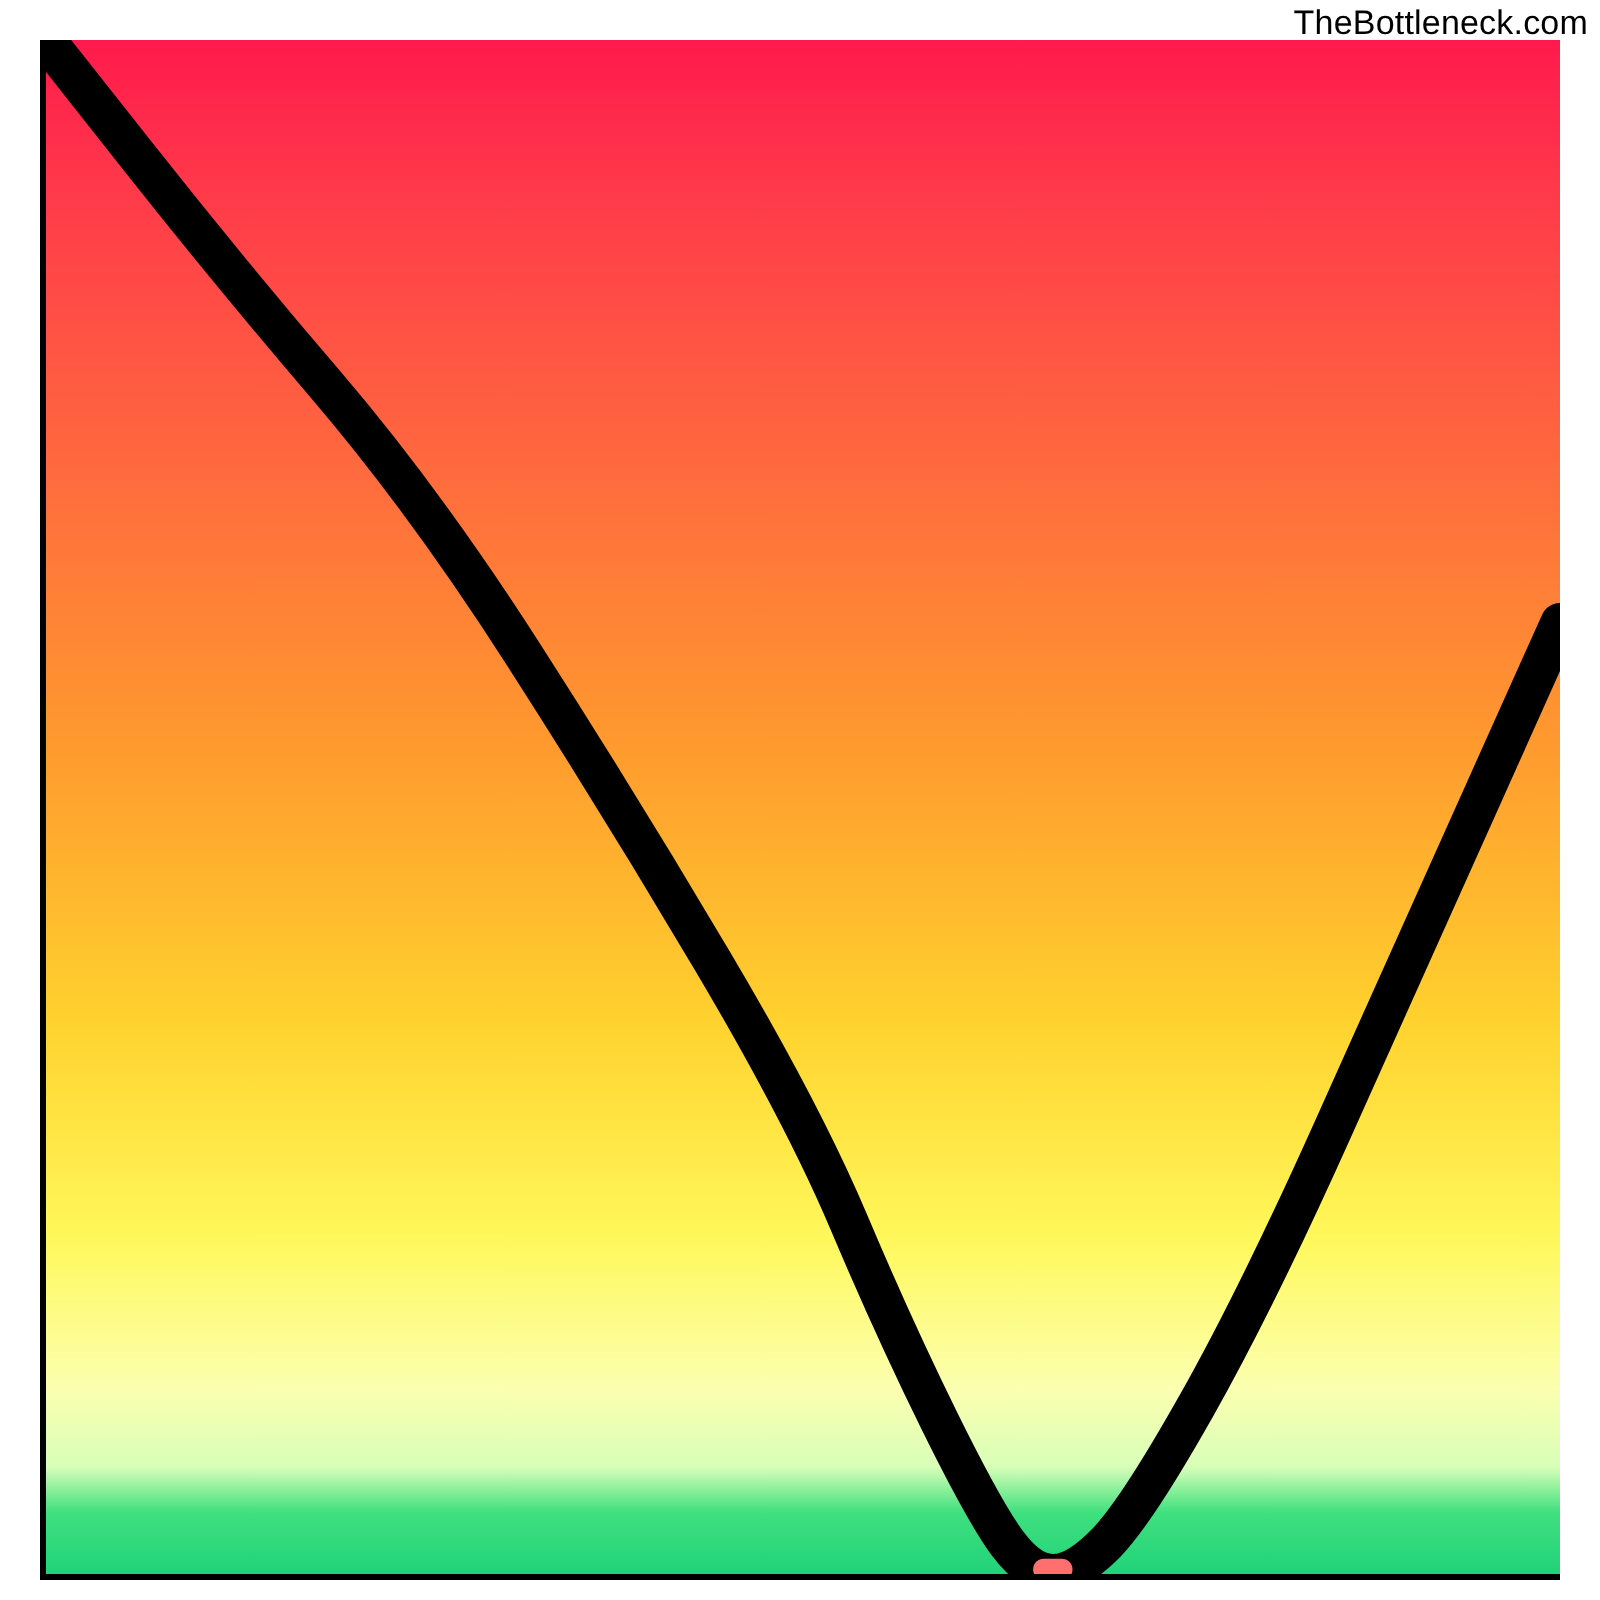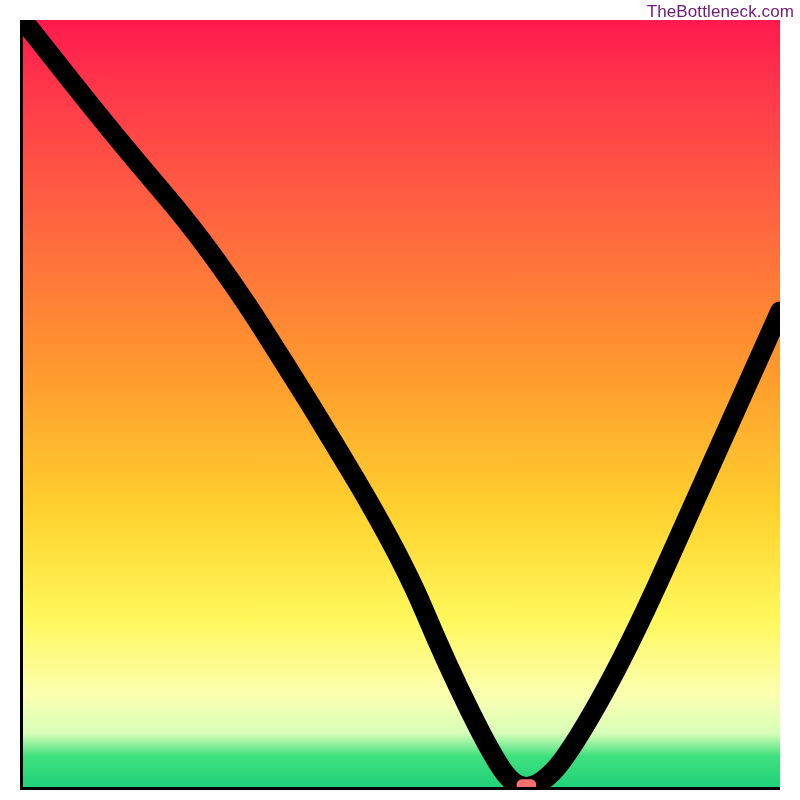--- a/index.html
+++ b/index.html
@@ -59,21 +59,21 @@
     stroke-linecap: round;
   }
   .marker {
     fill: #ff6f6f;
     stroke: none;
   }
   .watermark {
     position: absolute;
     top: 2px;
     right: 6px;
-    color: #701a75;
+    color: #000000;
     font-size: 17px;
     letter-spacing: 0.1px;
     user-select: none;
   }
 </style>
 </head>
 <body>
 
 <div class="chart-wrap">
 

